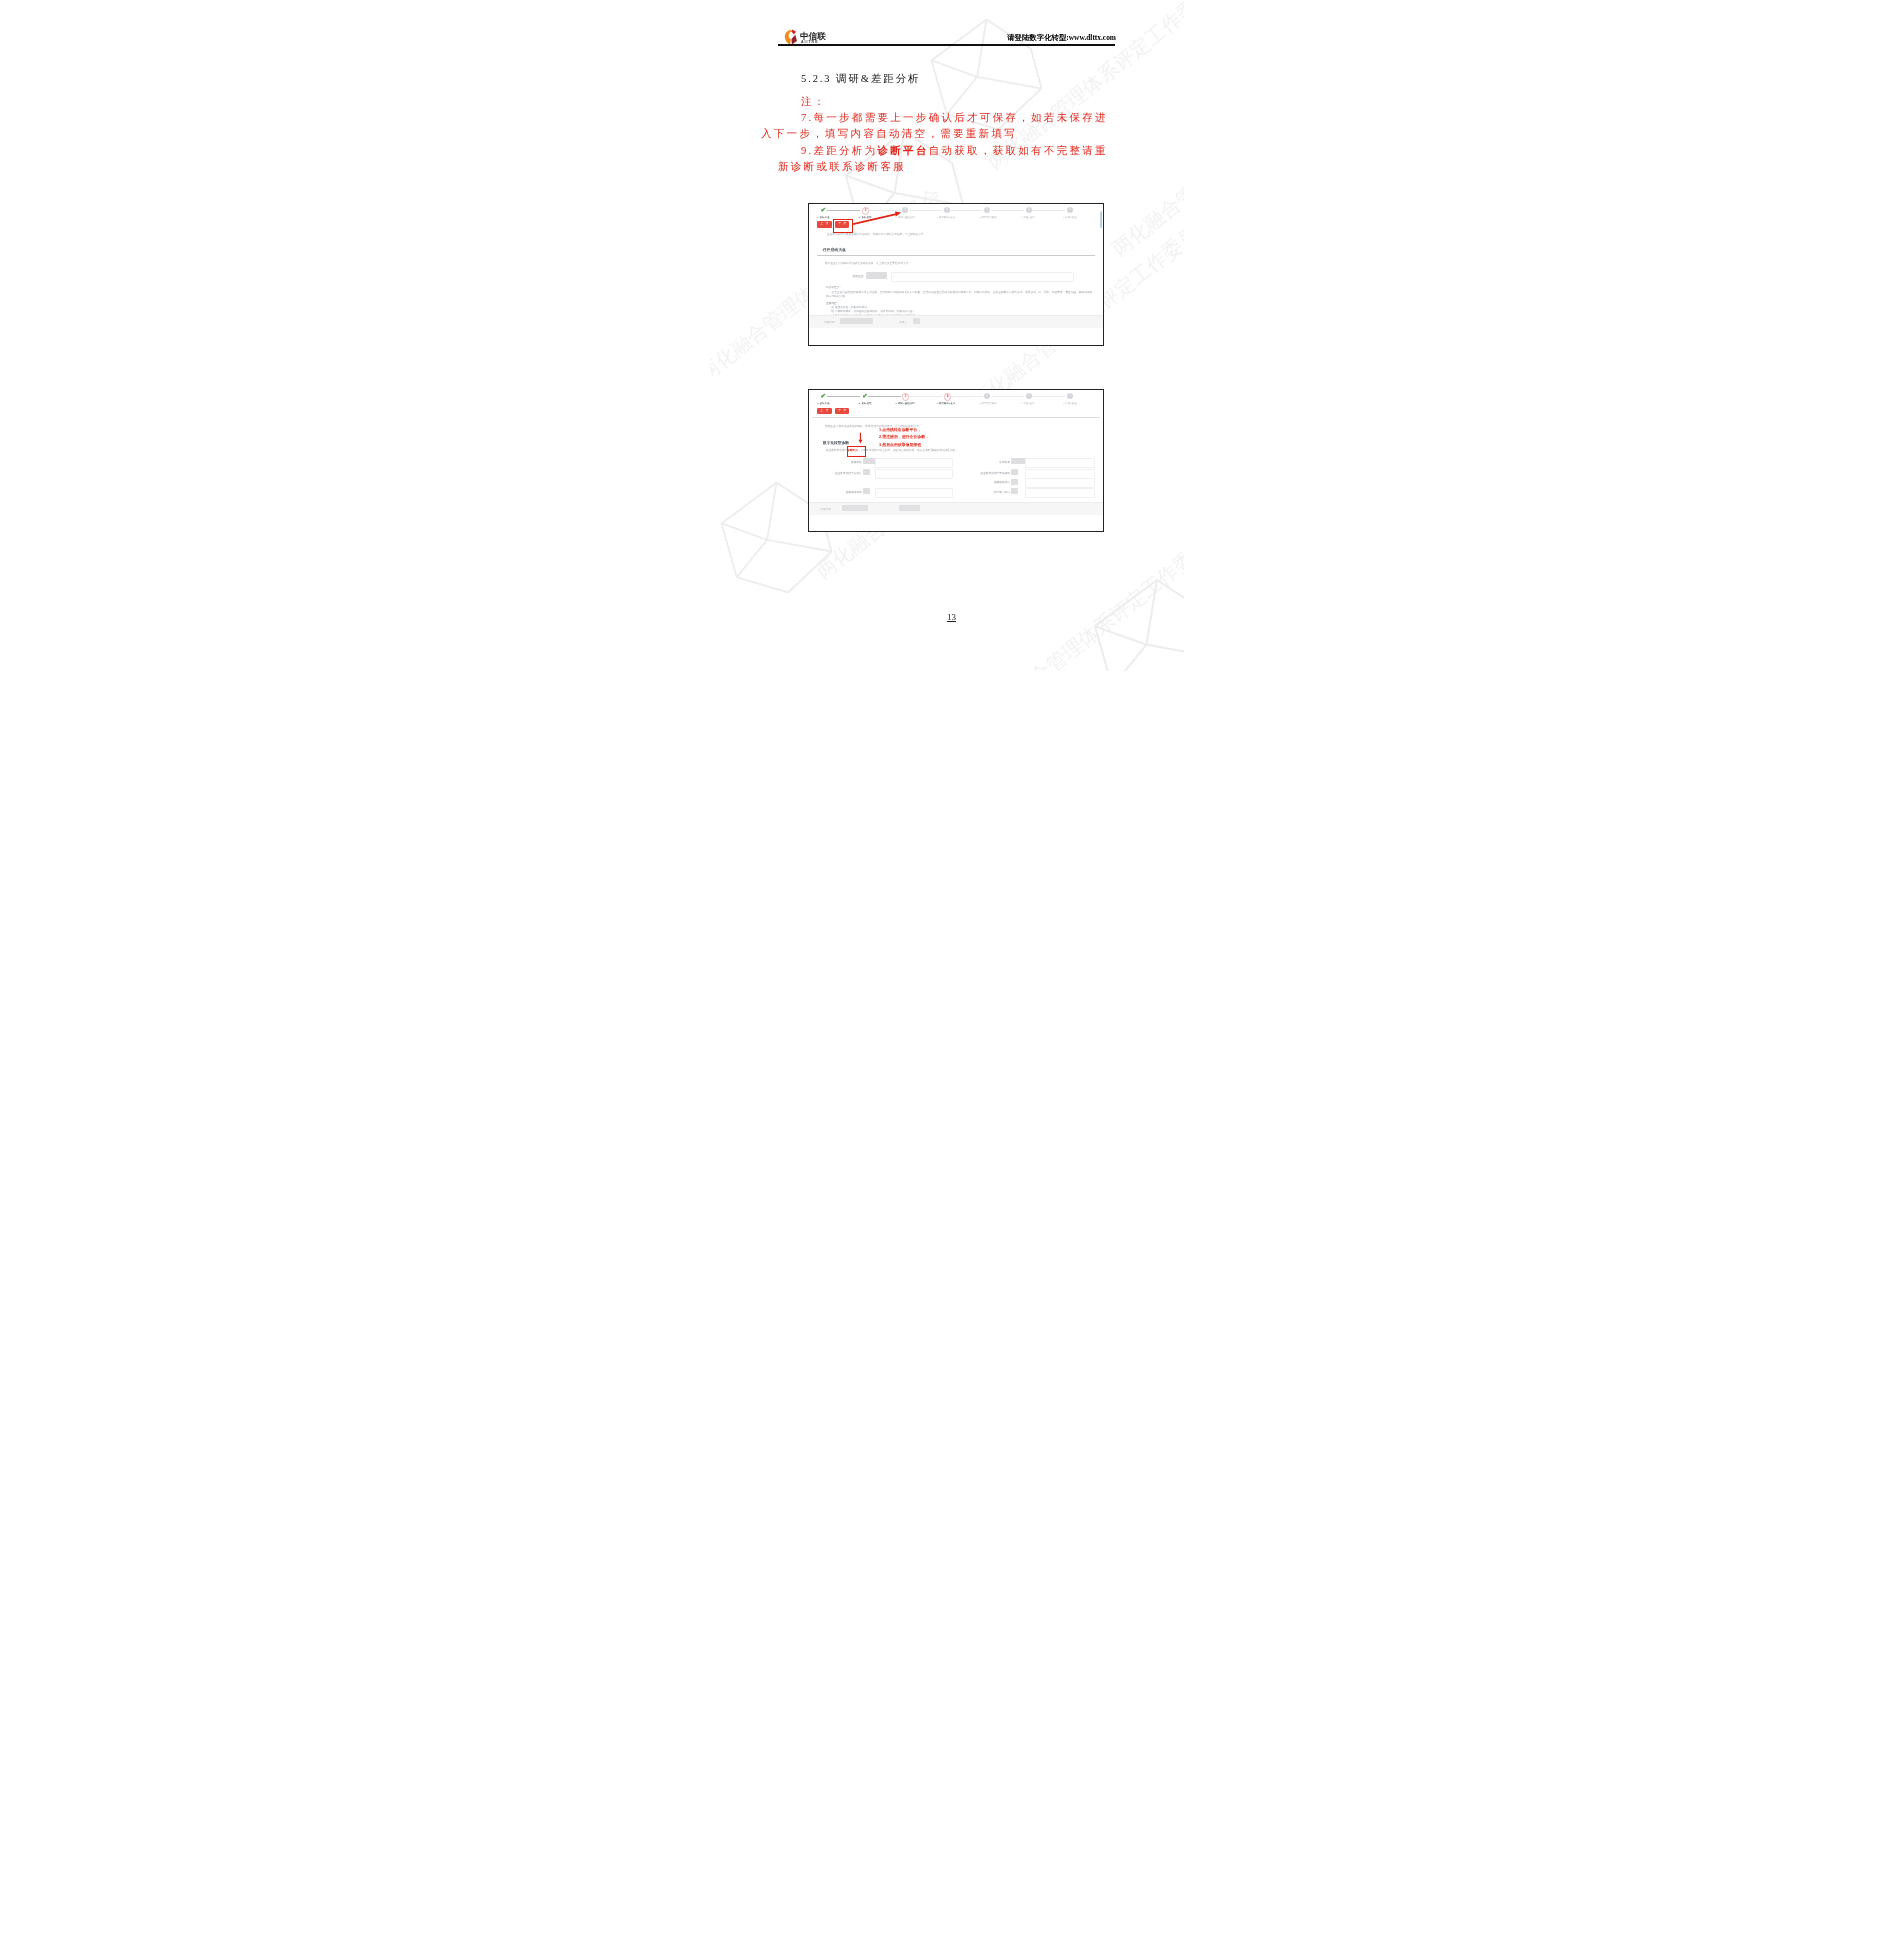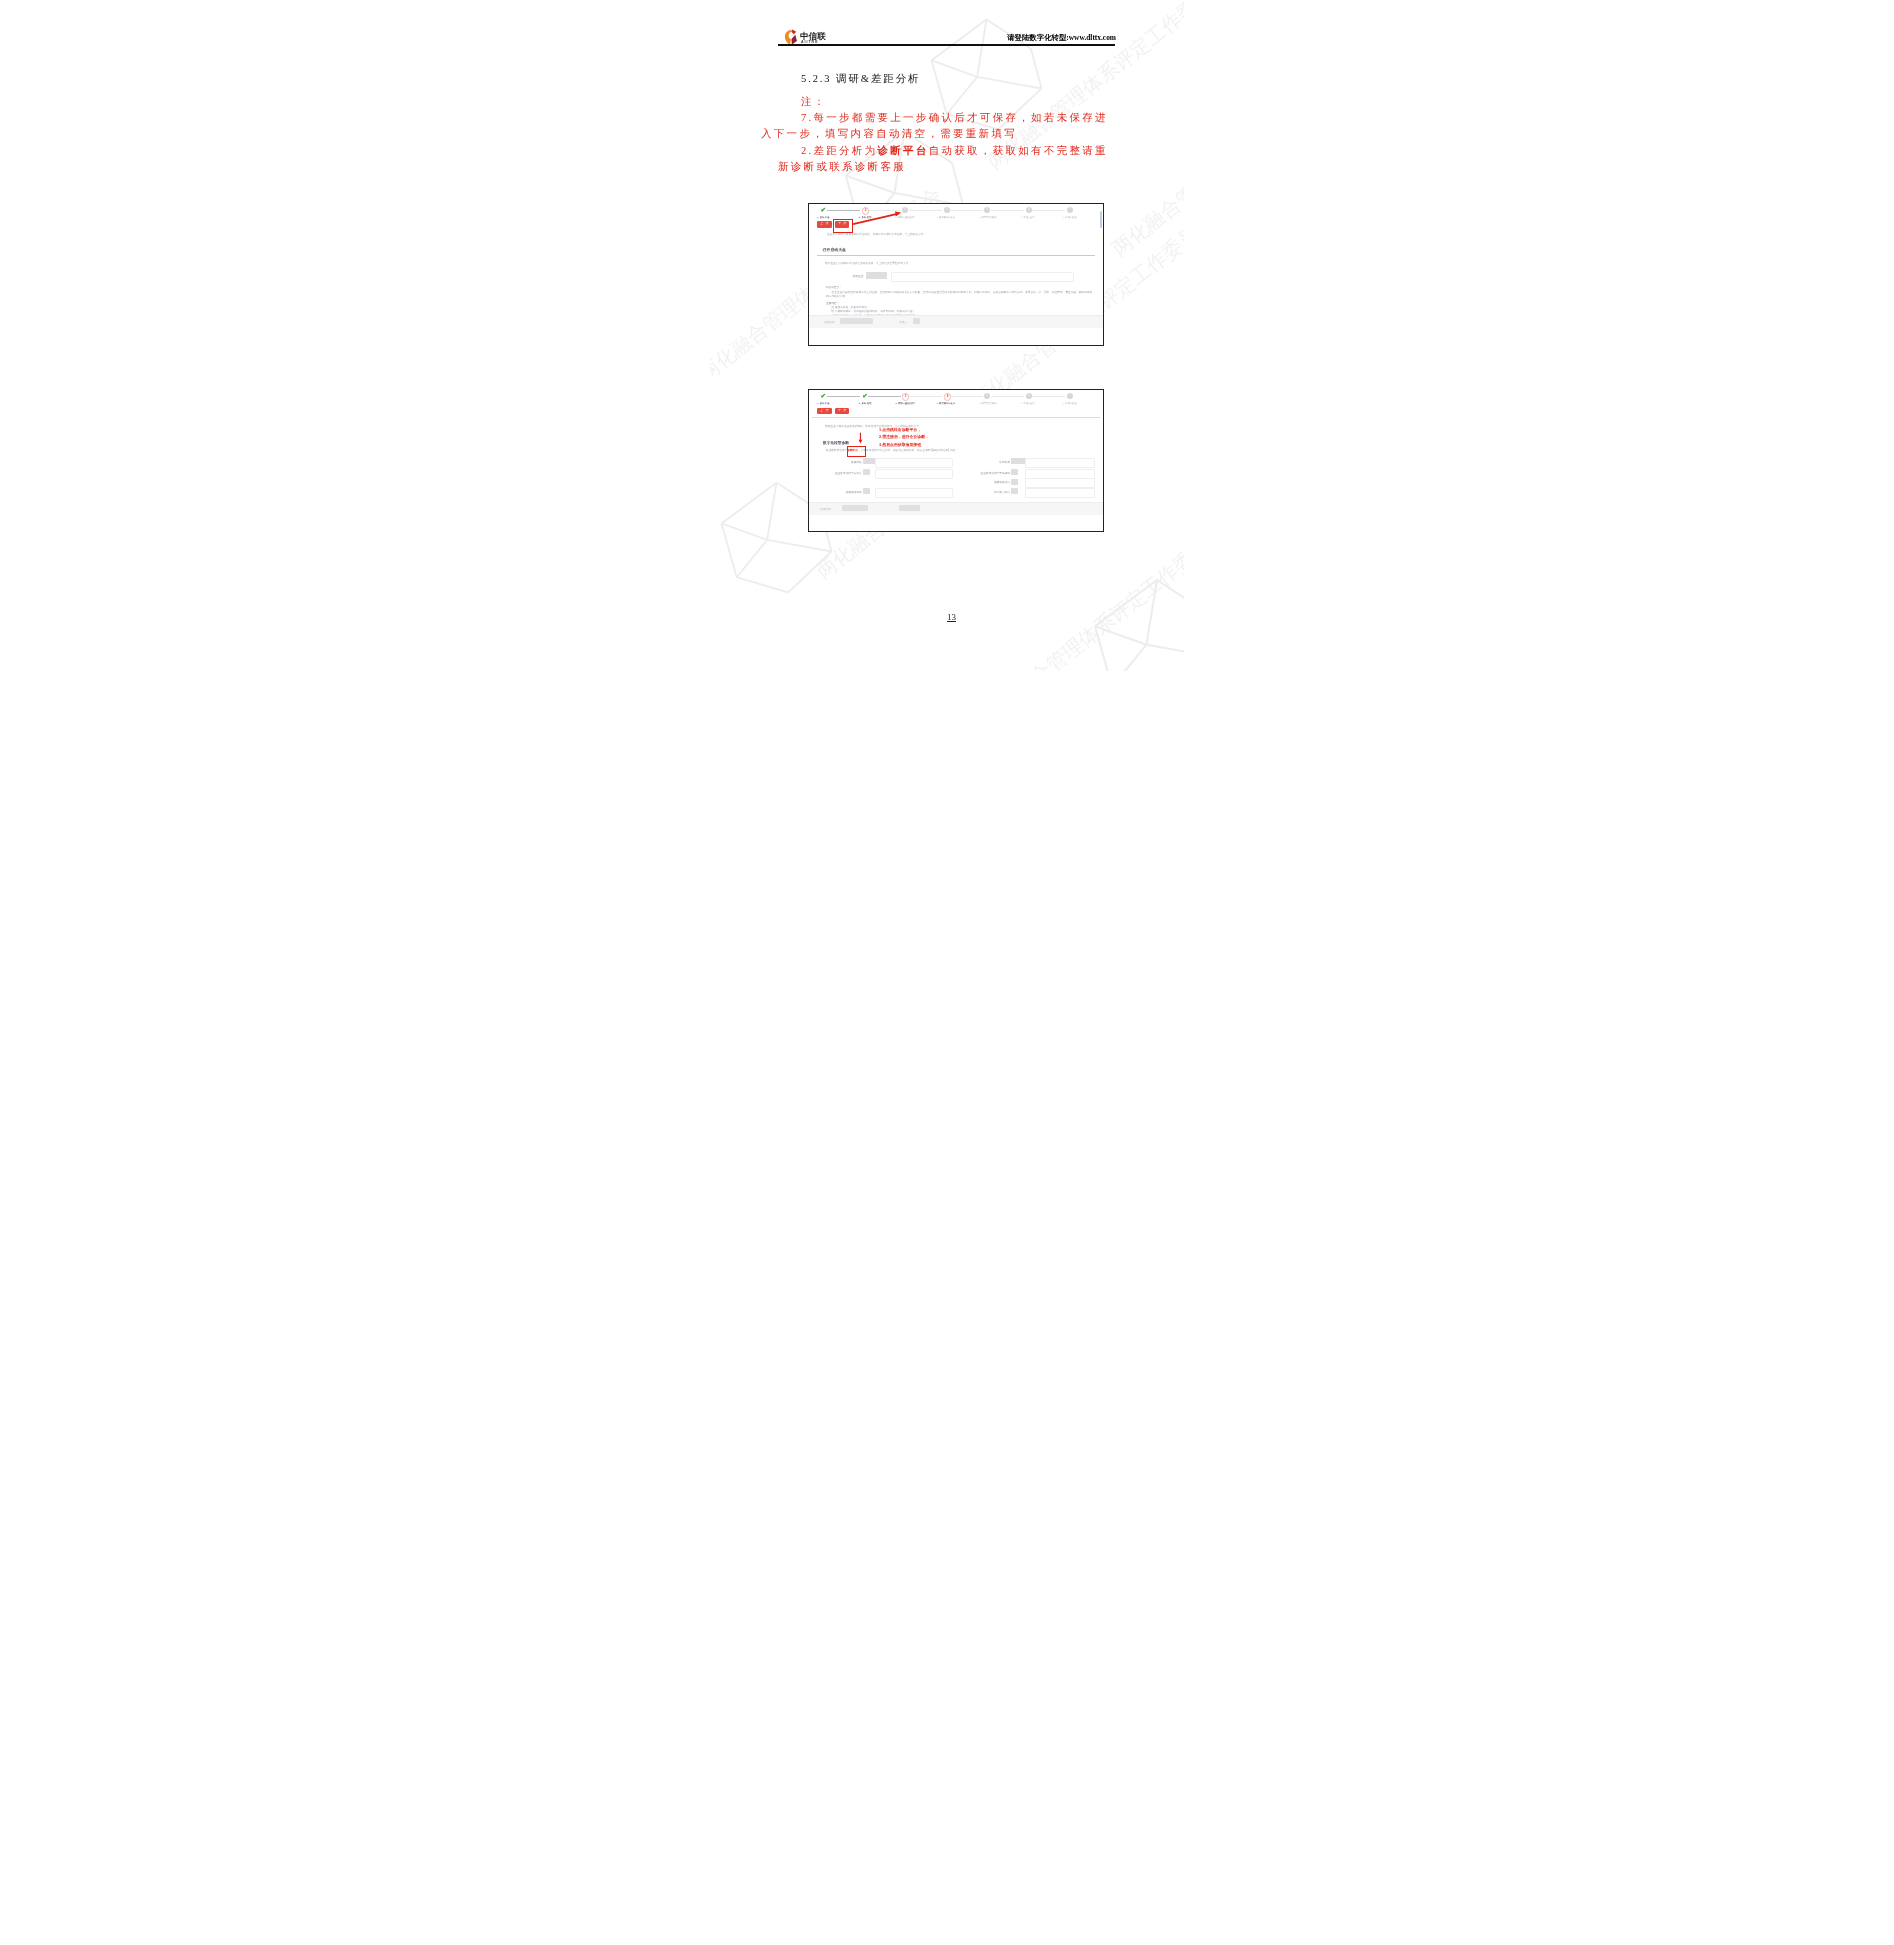--- a/index.html
+++ b/index.html
@@ -79,21 +79,21 @@
   </svg>
   <span class="abs logo-cn" style="z-index:1;">中信联</span>
   <span class="abs logo-en" style="z-index:1;">AIITRE</span>
   <span class="abs site-title" style="z-index:1;">请登陆数字化转型:www.dlttx.com</span>
   <div class="abs header-rule" style="z-index:1;"></div>
 
   <span class="abs doc sec-title" style="z-index:1;">5.2.3 调研&amp;差距分析</span>
   <span class="abs doc noteline red" style="left:91px;top:95px;z-index:1;">注：</span>
   <span class="abs doc noteline red" style="left:91px;top:111px;z-index:1;">7.每一步都需要上一步确认后才可保存，如若未保存进</span>
   <span class="abs doc noteline red" style="left:51px;top:127px;z-index:1;">入下一步，填写内容自动清空，需要重新填写</span>
-  <span class="abs doc noteline red" style="left:91px;top:144px;z-index:1;"><span>2.差距分析为</span><b>诊断平台</b><span>自动获取，获取如有不完整请重</span></span>
+  <span class="abs doc noteline red" style="left:91px;top:144px;z-index:1;"><span>9.差距分析为</span><b>诊断平台</b><span>自动获取，获取如有不完整请重</span></span>
   <span class="abs doc noteline red" style="left:68px;top:160px;z-index:1;text-align:right;">新诊断或联系诊断客服</span>
 
   <div class="shot s1">
 
     <div class="conn dk" style="left:18.3px;"></div>
     <div class="conn" style="left:59px;"></div>
     <div class="conn" style="left:100px;"></div>
     <div class="conn" style="left:141px;"></div>
     <div class="conn" style="left:182px;"></div>
     <div class="conn" style="left:223px;"></div>

